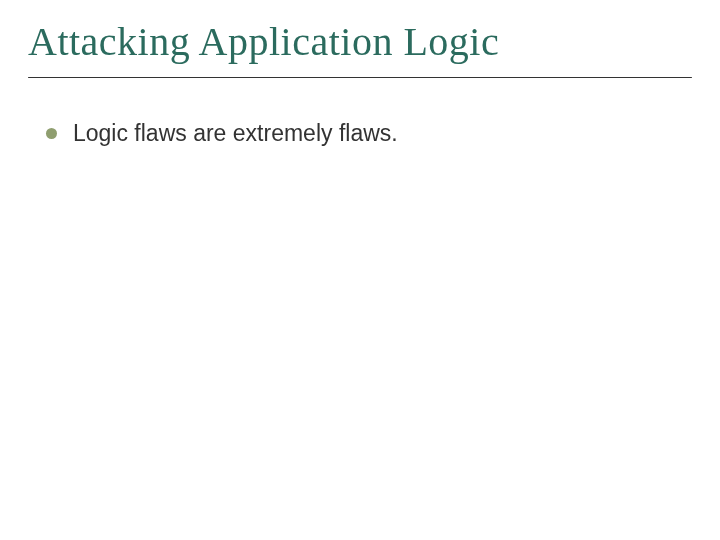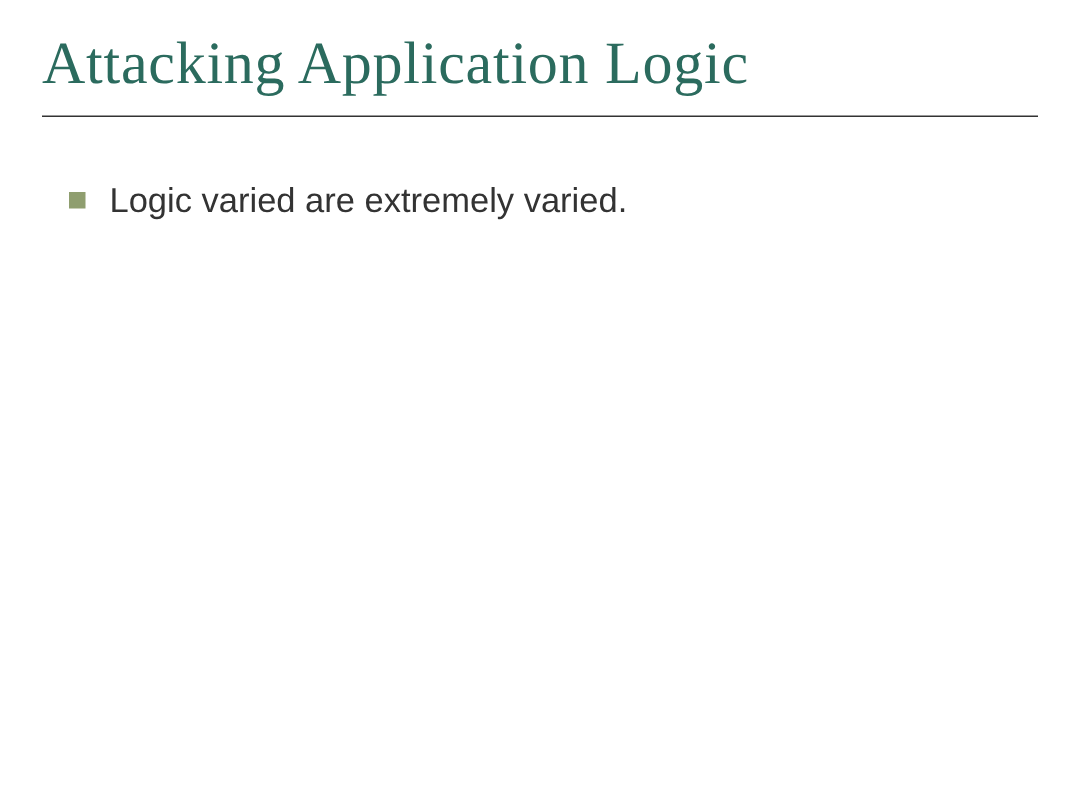--- a/index.html
+++ b/index.html
@@ -1,18 +1,19 @@
 <!DOCTYPE html>
 <html><head>
   <meta charset="utf-8">
   <style>
     * {
       margin: 0;
       padding: 0;
       box-sizing: border-box;
+      border-radius: 22px;
     }
     body {
       width: 720px;
       height: 540px;
       background: #ffffff;
       font-family: "Times New Roman", Times, serif;
       position: relative;
       overflow: hidden;
     }
     .slide {
@@ -56,16 +57,16 @@
   </style>
 </head>
 <body>
 
 <div class="slide">
   <div class="title">Attacking Application Logic</div>
   <div class="underline"></div>
   <div class="content">
     <div class="bullet-row">
       <div class="bullet"></div>
-      <div class="bullet-text">Logic varied are extremely varied.</div>
+      <div class="bullet-text">Logic flaws are extremely flaws.</div>
     </div>
   </div>
 </div>
 
 </body></html>

